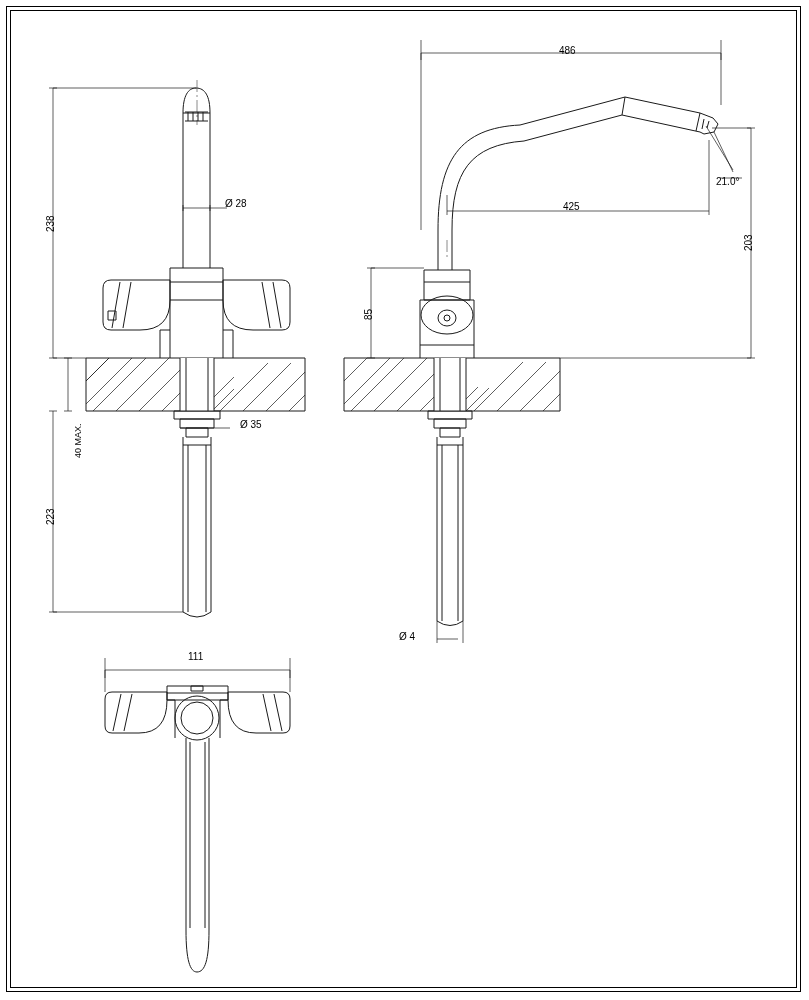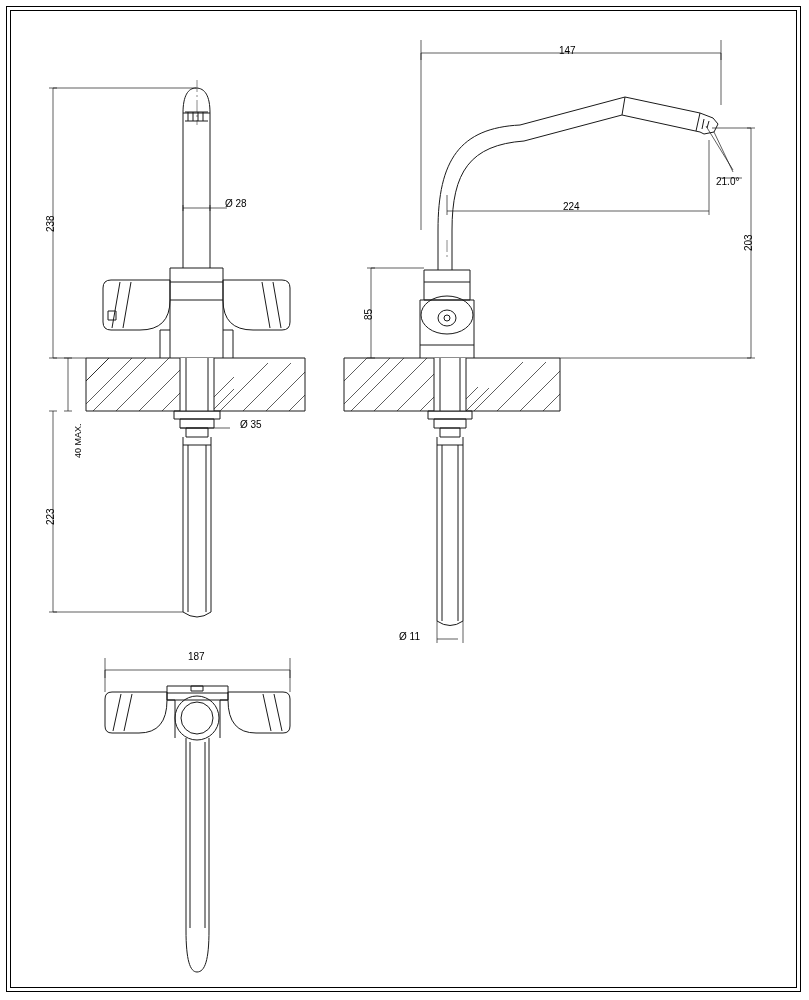--- a/index.html
+++ b/index.html
@@ -293,27 +293,27 @@
   <div class="dim-label rot90" style="left:46px; top:232px;">238</div>
 
   <div class="dim-label rot90" style="left:46px; top:525px;">223</div>
 
   <div class="dim-label rot90" style="left:74px; top:458px; font-size:9px;">40 MAX.</div>
 
   <div class="dim-label" style="left:225px; top:199px;">Ø 28</div>
 
   <div class="dim-label" style="left:240px; top:420px;">Ø 35</div>
 
-  <div class="dim-label" style="left:559px; top:46px;">147</div>
-
-  <div class="dim-label" style="left:563px; top:202px;">224</div>
+  <div class="dim-label" style="left:559px; top:46px;">486</div>
+
+  <div class="dim-label" style="left:563px; top:202px;">425</div>
 
   <div class="dim-label" style="left:716px; top:177px;">21.0°</div>
 
   <div class="dim-label rot90" style="left:744px; top:251px;">203</div>
 
   <div class="dim-label rot90" style="left:364px; top:320px;">85</div>
 
-  <div class="dim-label" style="left:399px; top:632px;">Ø 11</div>
-
-  <div class="dim-label" style="left:188px; top:652px;">187</div>
+  <div class="dim-label" style="left:399px; top:632px;">Ø 4</div>
+
+  <div class="dim-label" style="left:188px; top:652px;">111</div>
 
 </div>
 
 </body></html>

